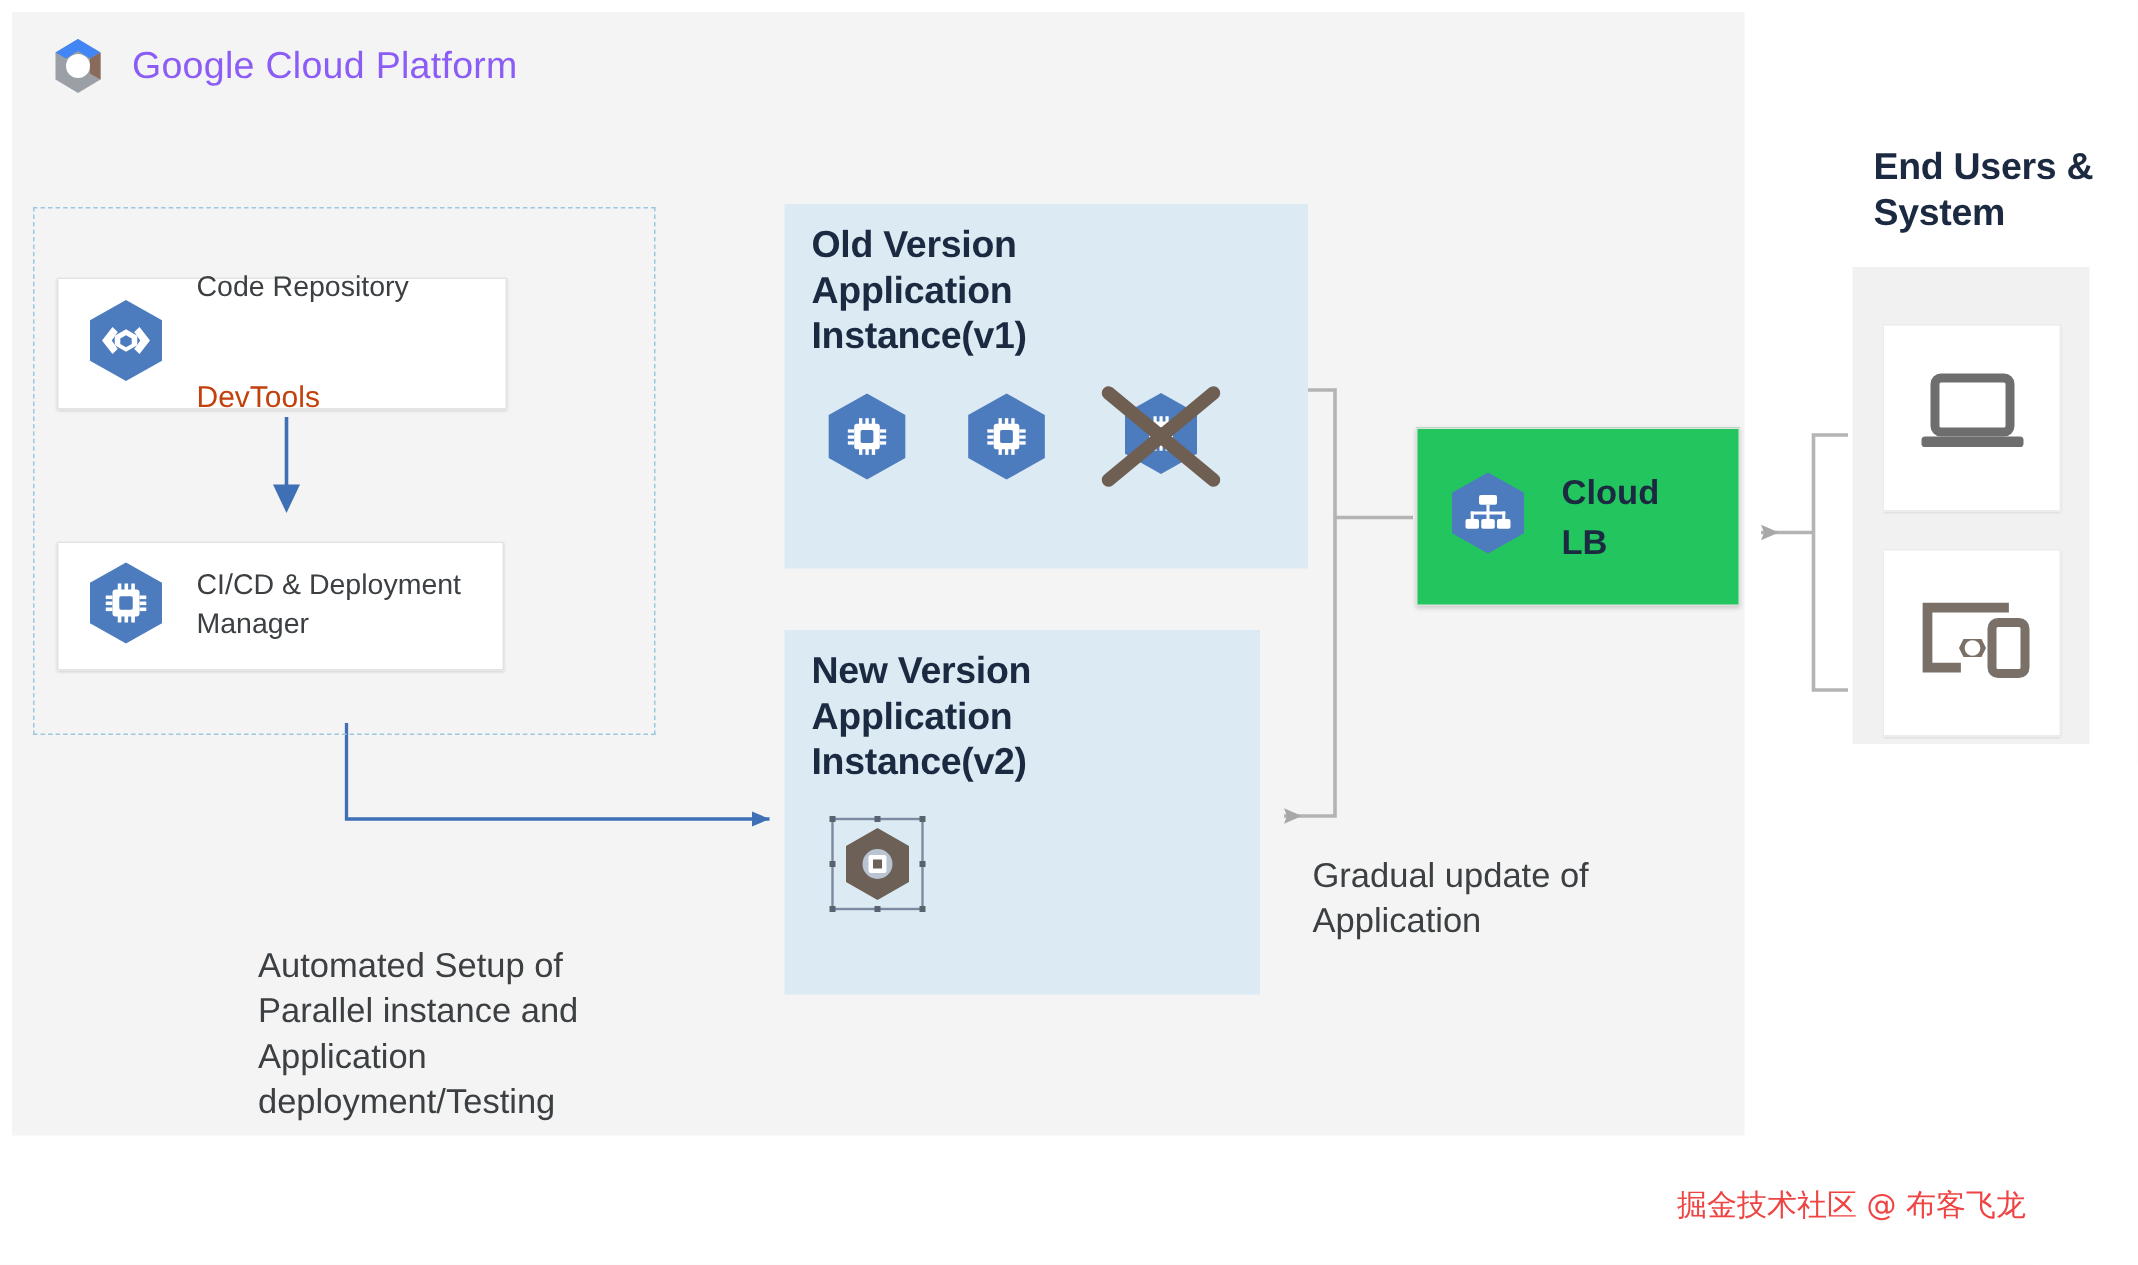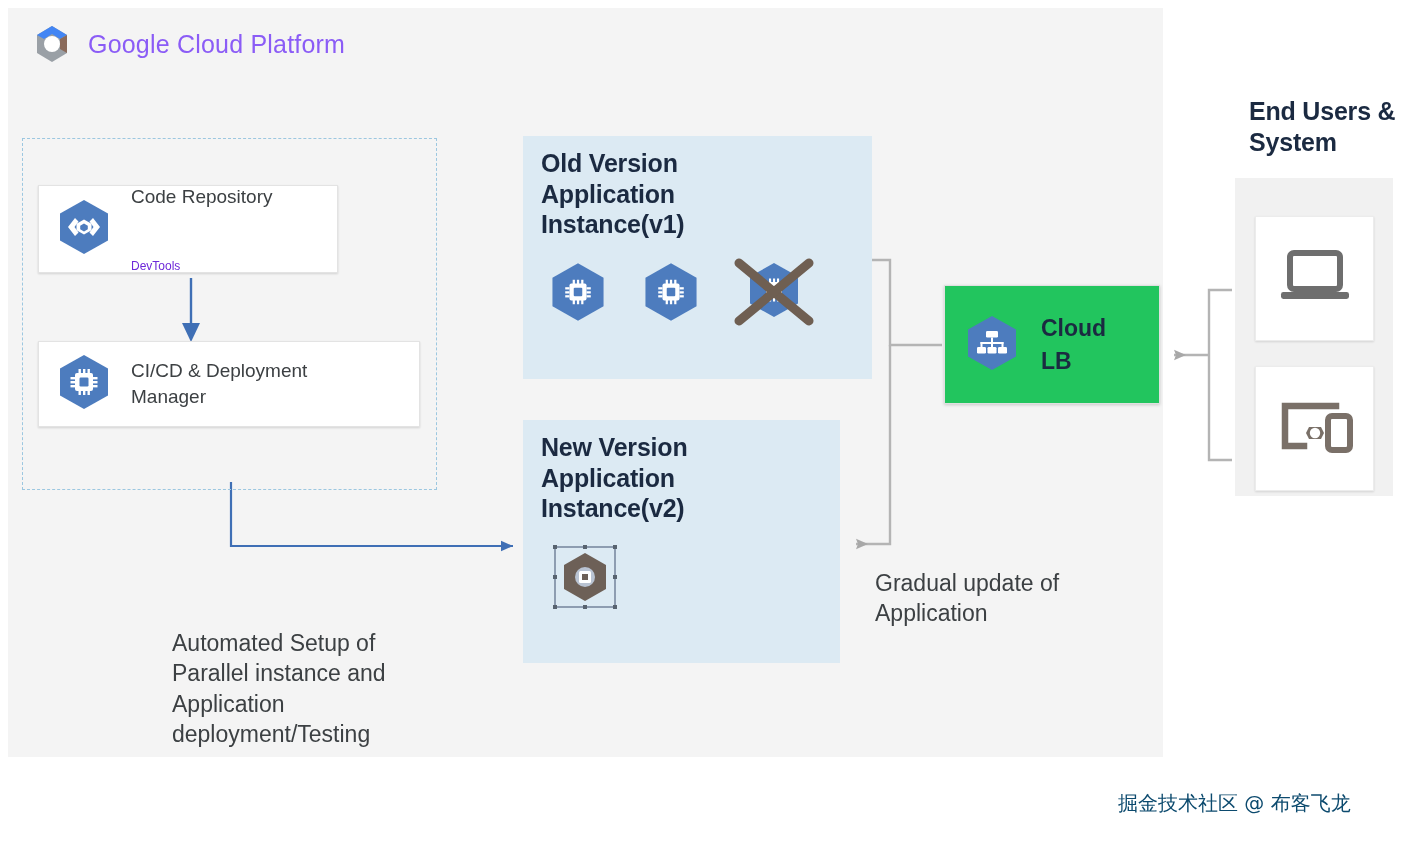--- a/index.html
+++ b/index.html
@@ -72,30 +72,30 @@
     justify-content: center;
     gap: 48px;
   }
   .card-title {
     font-size: 19px;
     color: #3c4043;
     line-height: 1.35;
     white-space: pre-line;
   }
   .card-sub {
-    font-size: 12px;
-    color: #6d28d9;
+    font-size: 20px;
+    color: #c2410c;
     line-height: 1.35;
   }
 
   #card-code-repository {
     left: 38px; top: 185px; width: 300px; height: 88px;
   }
   #card-cicd {
-    left: 38px; top: 341px; width: 382px; height: 86px;
+    left: 38px; top: 361px; width: 298px; height: 86px;
   }
 
   
   .version-box {
     position: absolute;
     background: #dceaf3;
   }
   #box-old-version { left: 523px; top: 136px; width: 317px; height: 243px; padding-left: 32px; }
   #box-new-version { left: 523px; top: 420px; width: 317px; height: 243px; }
 
@@ -196,21 +196,21 @@
     width: 1425px; height: 843px;
     pointer-events: none;
   }
 
   
   #watermark {
     position: absolute;
     left: 1118px;
     top: 790px;
     font-size: 20px;
-    color: #0c4a6e;
+    color: #ef4444;
     white-space: nowrap;
     font-family: "DejaVu Sans", sans-serif;
   }
 </style>
 </head>
 <body>
 
 <div id="gcp-canvas"></div>
 
 <div id="gcp-logo">

